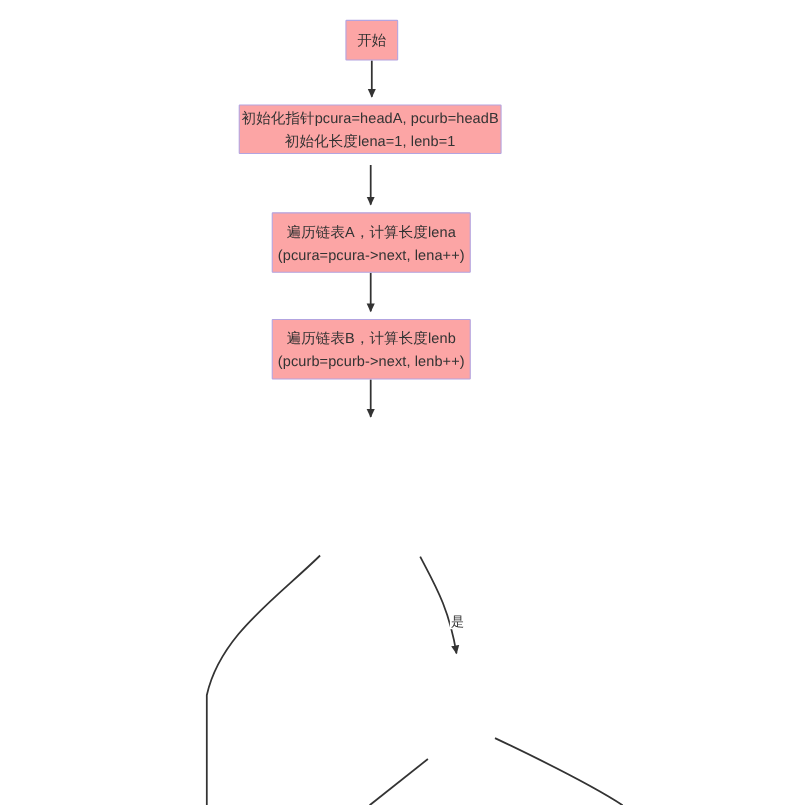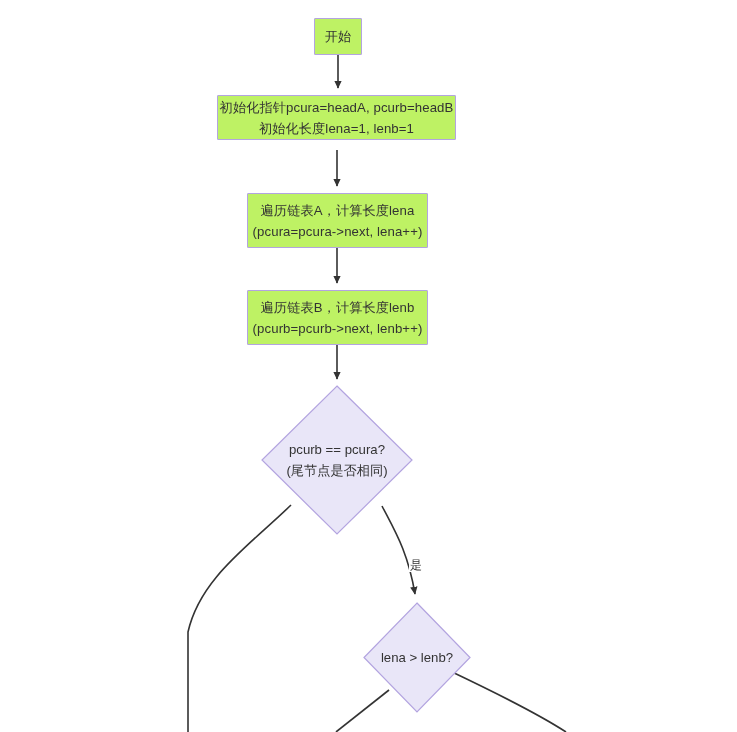--- a/index.html
+++ b/index.html
@@ -28,21 +28,21 @@
     height: 732px;
   }
   .node {
     position: absolute;
     box-sizing: border-box;
     display: flex;
     align-items: center;
     justify-content: center;
   }
   .node-rect {
-    background: #bef264;
+    background: #fca5a5;
     border: 1.2px solid #b3a4e0;
     border-radius: 1px;
   }
   .node-label {
     color: #333333;
     font-size: 13.2px;
     line-height: 21px;
     text-align: center;
     white-space: pre;
     letter-spacing: 0.1px;
@@ -122,30 +122,17 @@
   <div class="node node-rect" style="left:247px; top:193px; width:181px; height:55px;">
     <div class="node-label">遍历链表A，计算长度lena
 (pcura=pcura-&gt;next, lena++)</div>
   </div>
 
   <div class="node node-rect" style="left:247px; top:290px; width:181px; height:55px;">
     <div class="node-label">遍历链表B，计算长度lenb
 (pcurb=pcurb-&gt;next, lenb++)</div>
   </div>
 
-  <div class="node-diamond-wrap" style="left:261px; top:385px; width:152px; height:150px;">
-    <svg class="diamond-shape" width="152" height="150" viewBox="0 0 152 150">
-      <path d="M76,1 L151,75 L76,149 L1,75 z" fill="#e9e6f8" stroke="#b3a4e0" stroke-width="1.2"></path>
-    </svg>
-    <div class="diamond-label">pcurb == pcura?
-(尾节点是否相同)</div>
-  </div>
 
-  <div class="node-diamond-wrap" style="left:363px; top:602px; width:108px; height:111px;">
-    <svg class="diamond-shape" width="108" height="111" viewBox="0 0 108 111">
-      <path d="M54,1 L107,55.5 L54,110 L1,55.5 z" fill="#e9e6f8" stroke="#b3a4e0" stroke-width="1.2"></path>
-    </svg>
-    <div class="diamond-label">lena &gt; lenb?</div>
-  </div>
 
   <div class="edge-label" style="left:409px; top:558px;">是</div>
 
 </div>
 
 </body></html>

